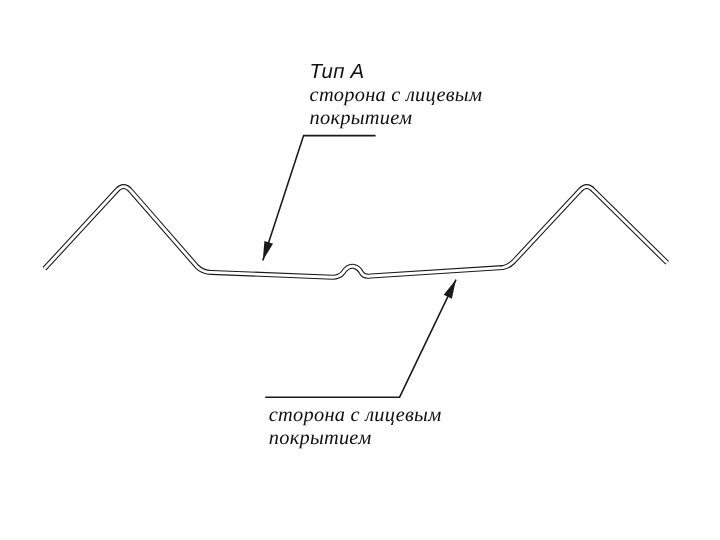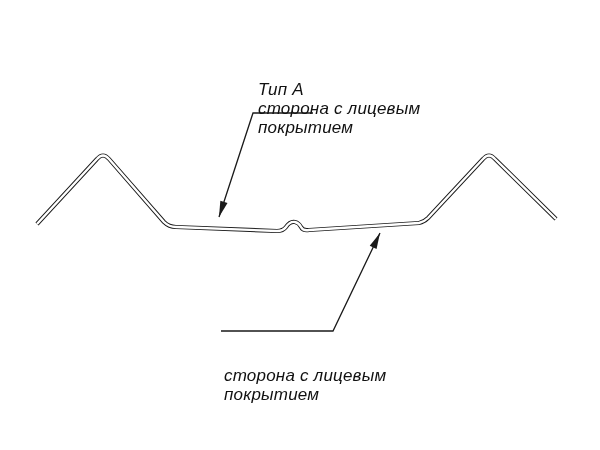--- a/index.html
+++ b/index.html
@@ -21,27 +21,27 @@
     display: block;
   }
   .callout {
     position: absolute;
     color: #111111;
     font-style: italic;
     font-size: 17px;
     line-height: 19px;
     white-space: nowrap;
     letter-spacing: 0.2px;
-    margin-top: 30px;
   }
   .callout .title {
     display: block;
   }
   .callout .sub {
     display: block;
+    font-family: Liberation Serif, serif;
   }
   #label-top    { left: 258px; top: 50px; }
   #label-bottom { left: 224px; top: 336px; }
 </style>
 </head>
 <body>
 
 <div class="canvas">
 
   <svg width="600" height="450" viewBox="0 0 600 450">

